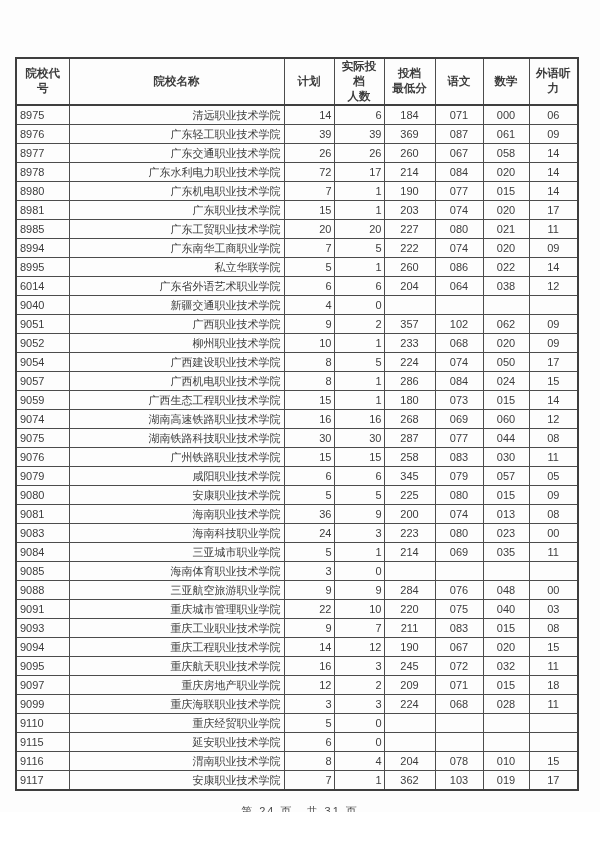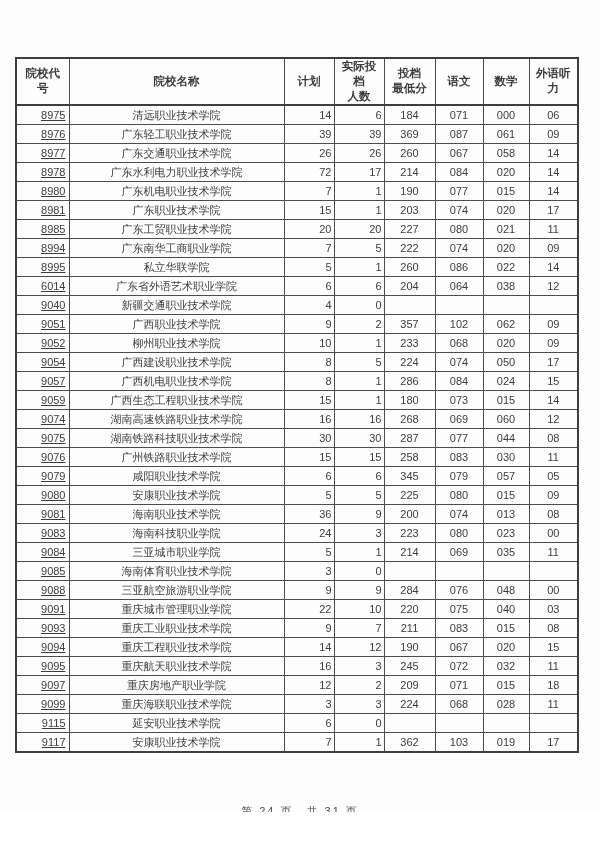--- a/index.html
+++ b/index.html
@@ -45,22 +45,22 @@
   }
   .score-table tbody td { height: 18.2px; line-height: 18px; }
   .col-code   { width: 53px; }
   .col-name   { width: 215px; }
   .col-plan   { width: 50px; }
   .col-actual { width: 50px; }
   .col-min    { width: 51px; }
   .col-chn    { width: 48px; }
   .col-math   { width: 46px; }
   .col-listen { width: 49px; }
-  td.cell-code   { text-align: right; text-decoration: underline; }
-  td.cell-name   { text-align: center; }
+  td.cell-code   { text-align: left; }
+  td.cell-name   { text-align: right; }
   td.cell-plan   { text-align: right; padding-right: 2px; }
   td.cell-actual { text-align: right; padding-right: 2px; }
   td.cell-min, td.cell-chn, td.cell-math, td.cell-listen { text-align: center; }
   .footer {
     position: absolute;
     left: 0;
     top: 804px;
     width: 600px;
     text-align: center;
     font-size: 11px;
@@ -413,30 +413,50 @@
           <td class="cell-code">9099</td>
           <td class="cell-name">重庆海联职业技术学院</td>
           <td class="cell-plan">3</td>
           <td class="cell-actual">3</td>
           <td class="cell-min">224</td>
           <td class="cell-chn">068</td>
           <td class="cell-math">028</td>
           <td class="cell-listen">11</td>
         </tr>
         <tr>
+          <td class="cell-code">9110</td>
+          <td class="cell-name">重庆经贸职业学院</td>
+          <td class="cell-plan">5</td>
+          <td class="cell-actual">0</td>
+          <td class="cell-min"></td>
+          <td class="cell-chn"></td>
+          <td class="cell-math"></td>
+          <td class="cell-listen"></td>
+        </tr>
+        <tr>
           <td class="cell-code">9115</td>
           <td class="cell-name">延安职业技术学院</td>
           <td class="cell-plan">6</td>
           <td class="cell-actual">0</td>
           <td class="cell-min"></td>
           <td class="cell-chn"></td>
           <td class="cell-math"></td>
           <td class="cell-listen"></td>
         </tr>
         <tr>
+          <td class="cell-code">9116</td>
+          <td class="cell-name">渭南职业技术学院</td>
+          <td class="cell-plan">8</td>
+          <td class="cell-actual">4</td>
+          <td class="cell-min">204</td>
+          <td class="cell-chn">078</td>
+          <td class="cell-math">010</td>
+          <td class="cell-listen">15</td>
+        </tr>
+        <tr>
           <td class="cell-code">9117</td>
           <td class="cell-name">安康职业技术学院</td>
           <td class="cell-plan">7</td>
           <td class="cell-actual">1</td>
           <td class="cell-min">362</td>
           <td class="cell-chn">103</td>
           <td class="cell-math">019</td>
           <td class="cell-listen">17</td>
         </tr>
       </tbody>

